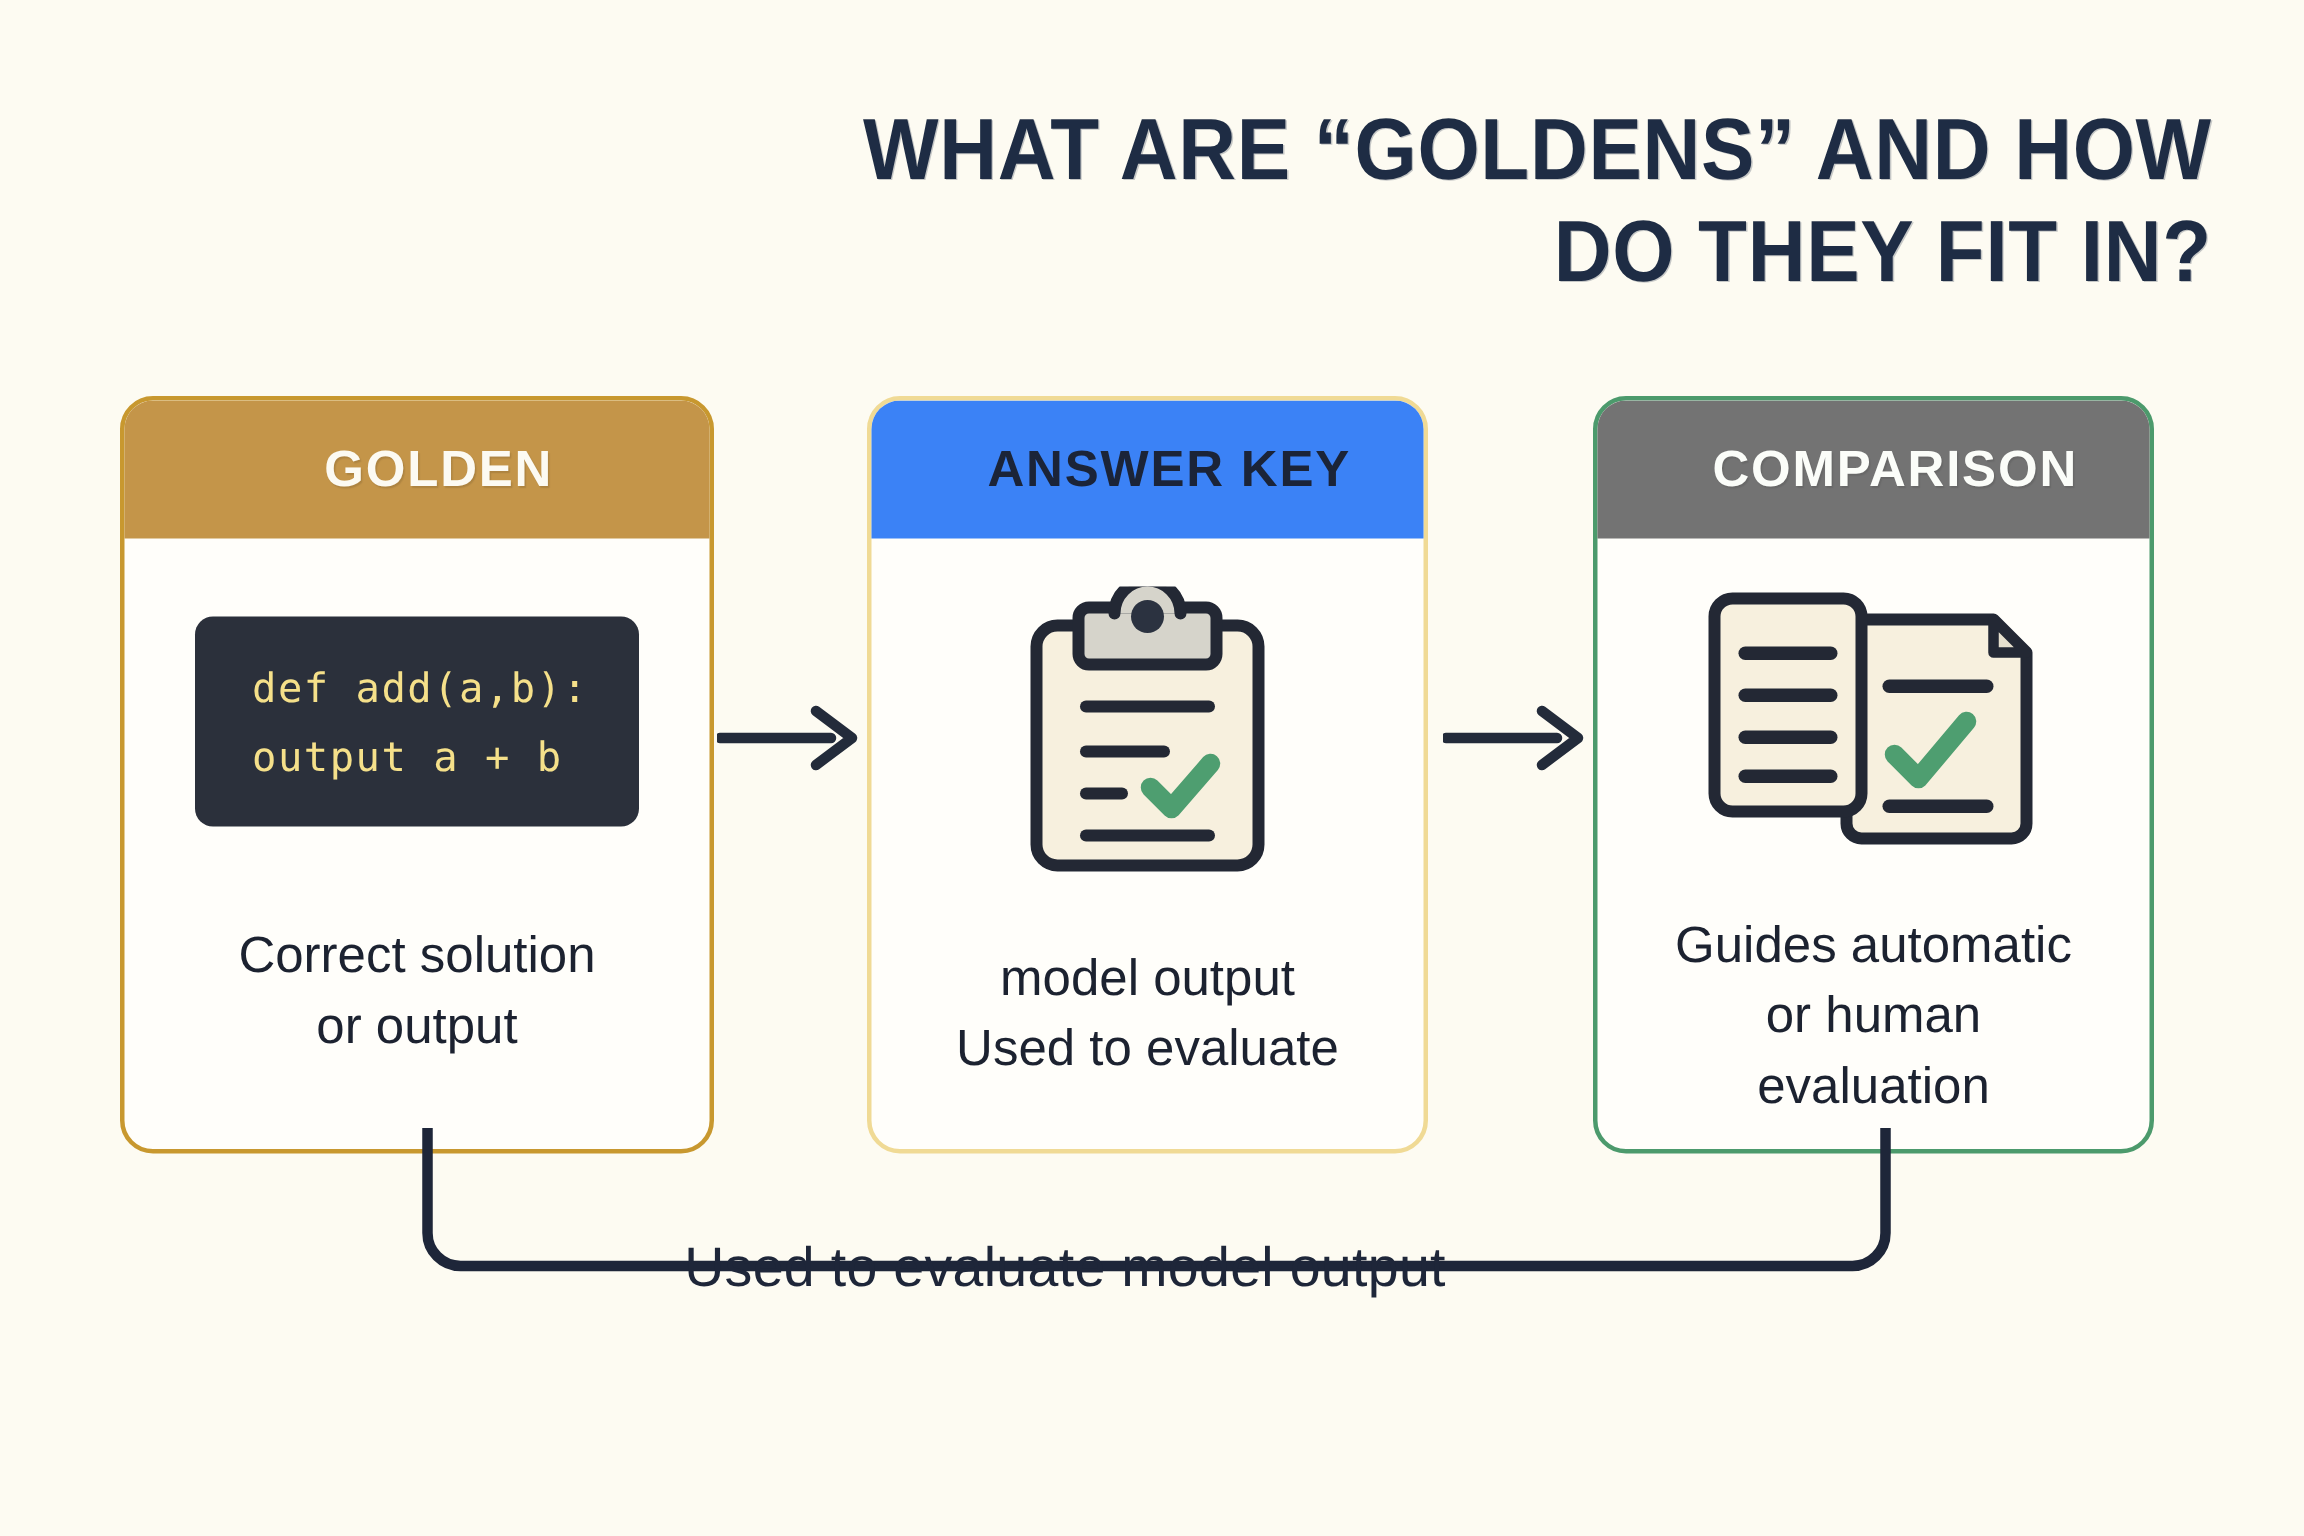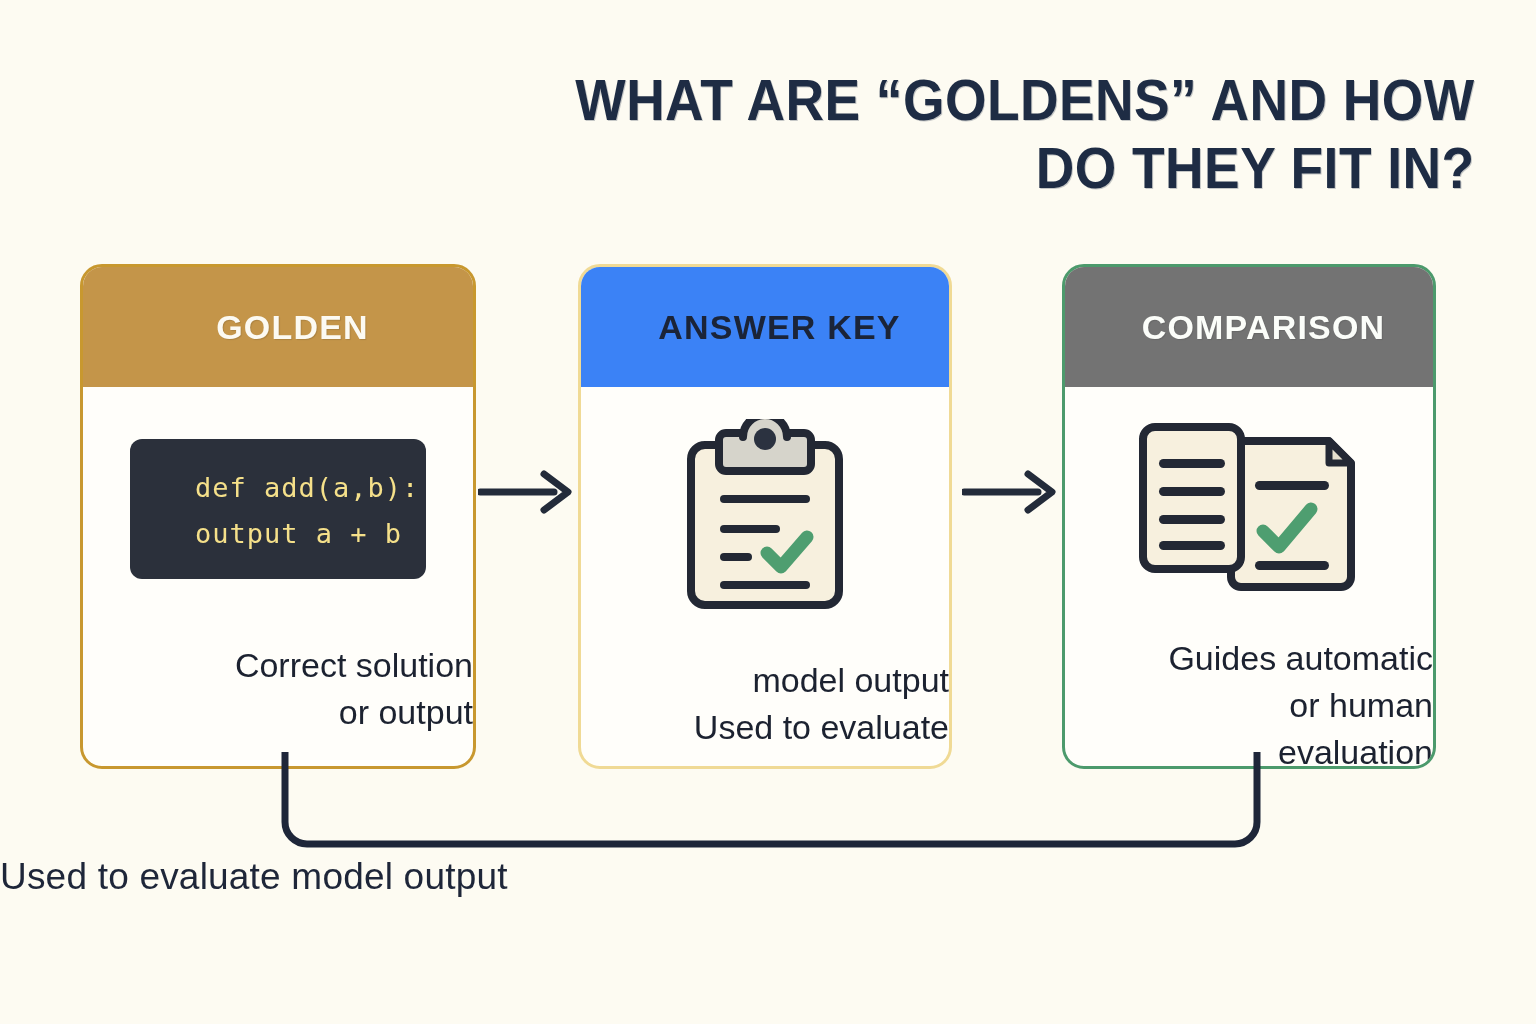--- a/index.html
+++ b/index.html
@@ -54,21 +54,21 @@
     display: flex;
     flex-direction: column;
     align-items: center;
   }
   #card-golden     { left: 80px;  border: 3px solid #C8982F; }
   #card-answerkey  { left: 578px; width: 374px; border: 3px solid #F0DA95; }
   #card-comparison { left: 1062px; width: 374px; border: 3px solid #4C9A6C; }
 
   .card-header {
     width: 100%;
-    height: 120px;
+    height: 92px;
     display: flex;
     align-items: center;
     justify-content: center;
     font-weight: 700;
     font-size: 34px;
     letter-spacing: 1.2px;
     flex: none;
     padding-left: 29px;
   }
   #card-golden .card-header     { background: #C49549; color: #FCFAF2; text-shadow: 1px 1px 1px rgba(0,0,0,0.12); }
@@ -92,27 +92,27 @@
     background: #2B303B;
     border-radius: 12px;
     box-sizing: border-box;
     padding: 26px 0 0 38px;
     font-family: "DejaVu Sans Mono", monospace;
     font-size: 27px;
     line-height: 46px;
     color: #F5E08A;
     letter-spacing: 1px;
   }
-  .code-line { display: block; white-space: pre; margin-left: 27px; }
+  .code-line { display: block; white-space: pre; }
 
   .card-caption {
     position: absolute;
     left: 0;
     width: 100%;
-    text-align: right;
+    text-align: center;
     color: #1C2230;
     font-size: 34px;
     line-height: 47px;
   }
   #card-golden .card-caption     { top: 255px; }
   #card-answerkey .card-caption  { top: 270px; }
   #card-comparison .card-caption { top: 248px; }
 
   
   .icon-wrap {
@@ -127,24 +127,24 @@
     position: absolute;
     top: 470px;
   }
   #arrow-1 { left: 478px; }
   #arrow-2 { left: 962px; }
 
   
   #connector { position: absolute; left: 0; top: 752px; }
   #bottom-caption {
     position: absolute;
-    top: 856px;
+    top: 824px;
     left: 0;
     width: 1420px;
-    text-align: left;
+    text-align: center;
     color: #1E2639;
     font-size: 37px;
     letter-spacing: 0.2px;
   }
 </style>
 </head>
 <body>
 
 <div id="title-block">
   <span class="title-line">WHAT ARE “GOLDENS” AND HOW</span>

